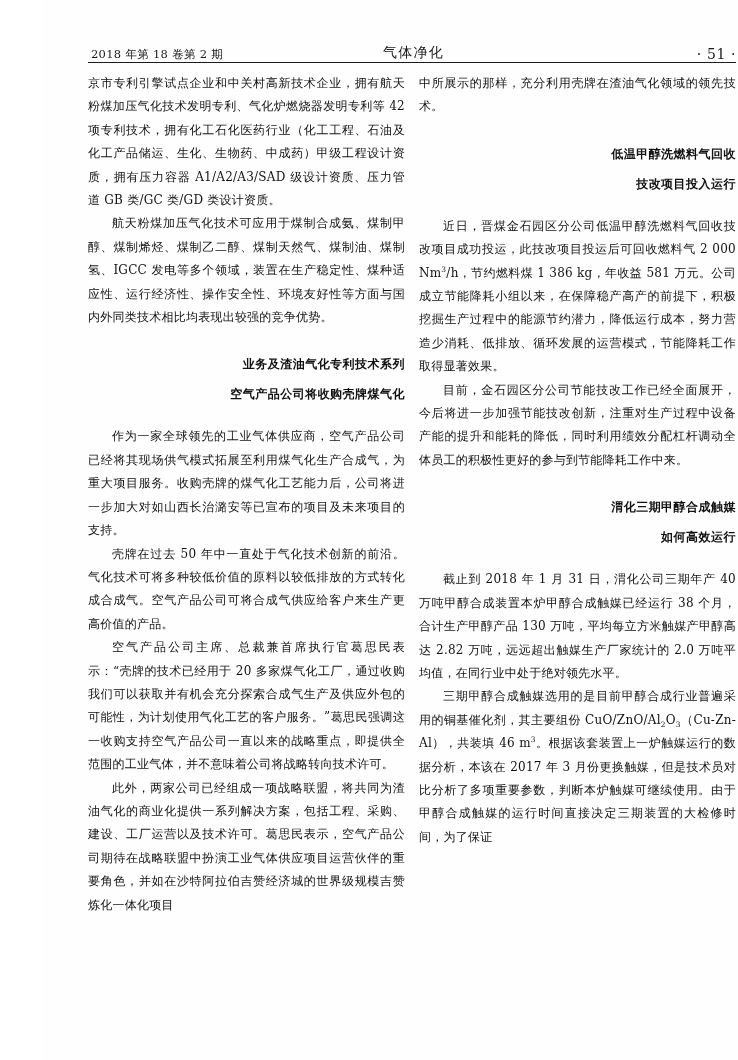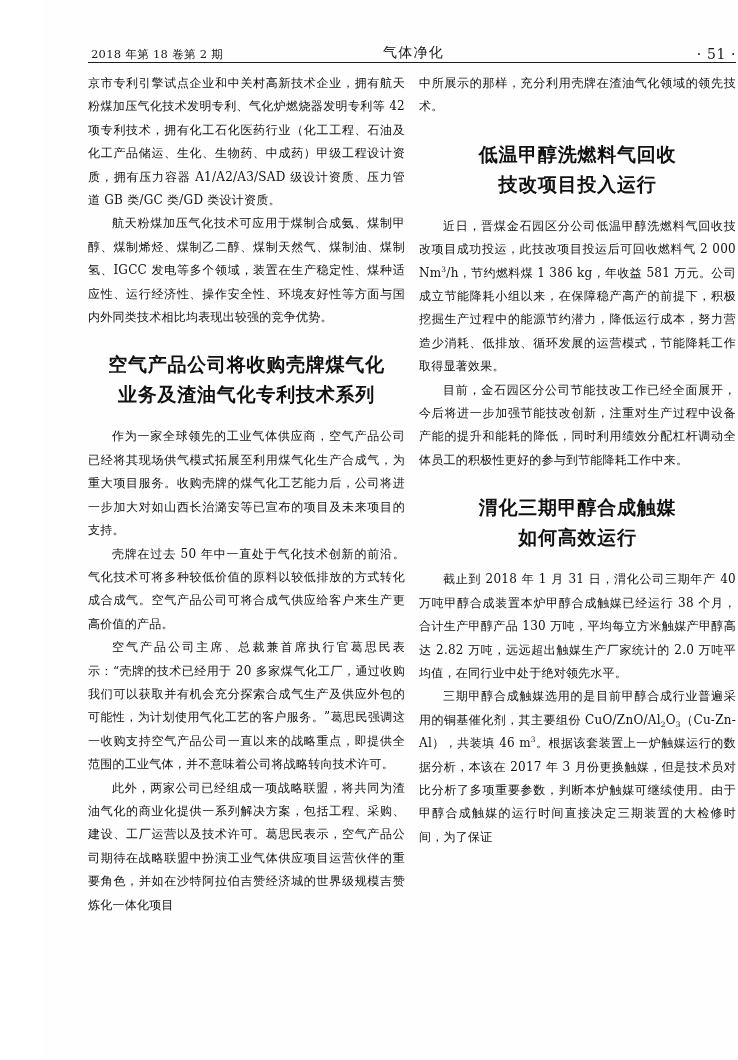--- a/index.html
+++ b/index.html
@@ -93,23 +93,23 @@
     text-justify: inter-ideograph;
     text-indent: 2em;
     margin: 0;
     letter-spacing: 0.02em;
     word-break: break-all;
   }
 
   .para.cont { text-indent: 0; }
 
   .headline {
-    text-align: center;
+    text-align: right;
     font-weight: bold;
-    font-size: 19px;
+    font-size: 12px;
     line-height: 30px;
     letter-spacing: 0.04em;
     margin: 0;
     font-family: "DejaVu Serif", "Liberation Serif", serif;
   }
 
   .headline .hl-line { display: block; }
 
   .gap-before-headline { height: 20px; }
   .gap-after-headline  { height: 16px; }
@@ -135,22 +135,22 @@
 
     <div class="col">
 
       <p class="para cont">京市专利引擎试点企业和中关村高新技术企业，拥有航天粉煤加压气化技术发明专利、气化炉燃烧器发明专利等 42 项专利技术，拥有化工石化医药行业（化工工程、石油及化工产品储运、生化、生物药、中成药）甲级工程设计资质，拥有压力容器 A1/A2/A3/SAD 级设计资质、压力管道 GB 类/GC 类/GD 类设计资质。</p>
 
       <p class="para">航天粉煤加压气化技术可应用于煤制合成氨、煤制甲醇、煤制烯烃、煤制乙二醇、煤制天然气、煤制油、煤制氢、IGCC 发电等多个领域，装置在生产稳定性、煤种适应性、运行经济性、操作安全性、环境友好性等方面与国内外同类技术相比均表现出较强的竞争优势。</p>
 
       <div class="gap-before-headline"></div>
 
       <h2 class="headline">
+        <span class="hl-line">业务及渣油气化专利技术系列</span>
         <span class="hl-line">空气产品公司将收购壳牌煤气化</span>
-        <span class="hl-line">业务及渣油气化专利技术系列</span>
       </h2>
 
       <div class="gap-after-headline"></div>
 
 
       <p class="para">作为一家全球领先的工业气体供应商，空气产品公司已经将其现场供气模式拓展至利用煤气化生产合成气，为重大项目服务。收购壳牌的煤气化工艺能力后，公司将进一步加大对如山西长治潞安等已宣布的项目及未来项目的支持。</p>
 
       <p class="para">壳牌在过去 50 年中一直处于气化技术创新的前沿。气化技术可将多种较低价值的原料以较低排放的方式转化成合成气。空气产品公司可将合成气供应给客户来生产更高价值的产品。</p>
 
       <p class="para">空气产品公司主席、总裁兼首席执行官葛思民表示：“壳牌的技术已经用于 20 多家煤气化工厂，通过收购我们可以获取并有机会充分探索合成气生产及供应外包的可能性，为计划使用气化工艺的客户服务。”葛思民强调这一收购支持空气产品公司一直以来的战略重点，即提供全范围的工业气体，并不意味着公司将战略转向技术许可。</p>

